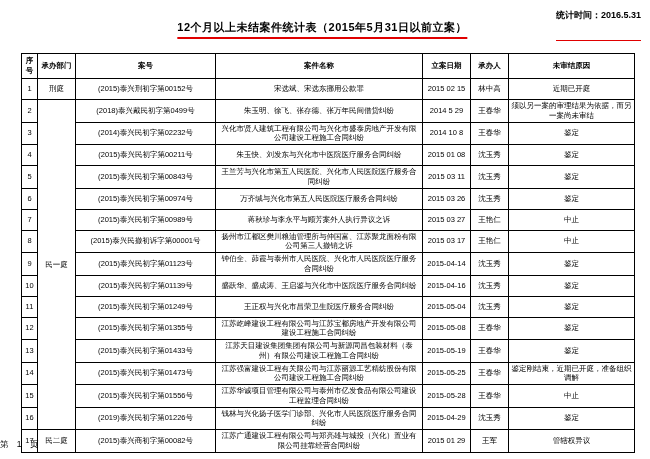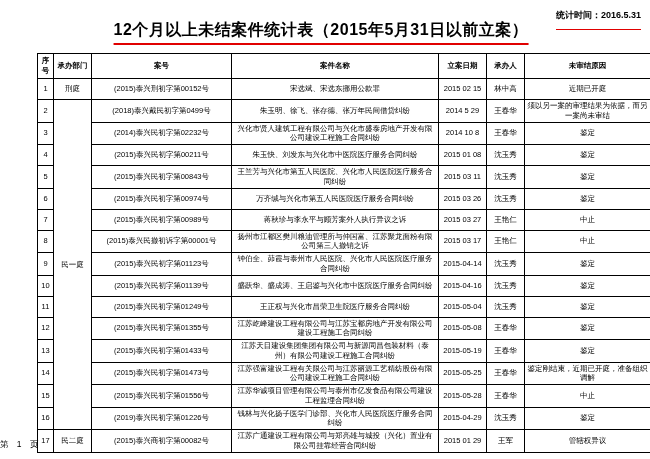--- a/index.html
+++ b/index.html
@@ -6,29 +6,29 @@
   body{
     width:650px;height:459px;position:relative;overflow:hidden;
     background:#ffffff;color:#000;
     font-family:"Liberation Sans","DejaVu Sans",sans-serif;
     -webkit-font-smoothing:antialiased;
   }
   .page{position:absolute;inset:0;background:#fff;outline:1px solid #e8e8e8;}
   .title-row{position:absolute;top:20px;left:0;width:100%;height:22px;}
   .title{
     position:absolute;left:50%;transform:translateX(-51%);
-    margin:0;font-size:16px;font-weight:bold;white-space:nowrap;
+    margin:0;font-size:11px;font-weight:bold;white-space:nowrap;
     border-bottom:2px solid var(--accent,#e00000);padding-bottom:2px;letter-spacing:.5px;
   }
   .stats-time{
     position:absolute;right:9px;top:9px;font-size:9px;font-weight:bold;white-space:nowrap;
-    border-bottom:1.5px solid var(--accent,#e00000);padding-bottom:7px;
+    border-bottom:1.5px solid var(--accent,#e00000);padding-bottom:18px;
   }
   table.cases{
-    position:absolute;top:53px;left:37px;width:613px;
+    position:absolute;top:53px;left:21px;width:613px;
     border-collapse:collapse;table-layout:fixed;
     font-size:7.5px;line-height:1.3;
   }
   table.cases th,table.cases td{
     border:1px solid #000;text-align:center;vertical-align:middle;
     padding:1px 2px;word-break:break-all;overflow:hidden;
   }
   table.cases th{font-weight:bold;height:22px;}
   table.cases td{height:18px;}
   .footer{

